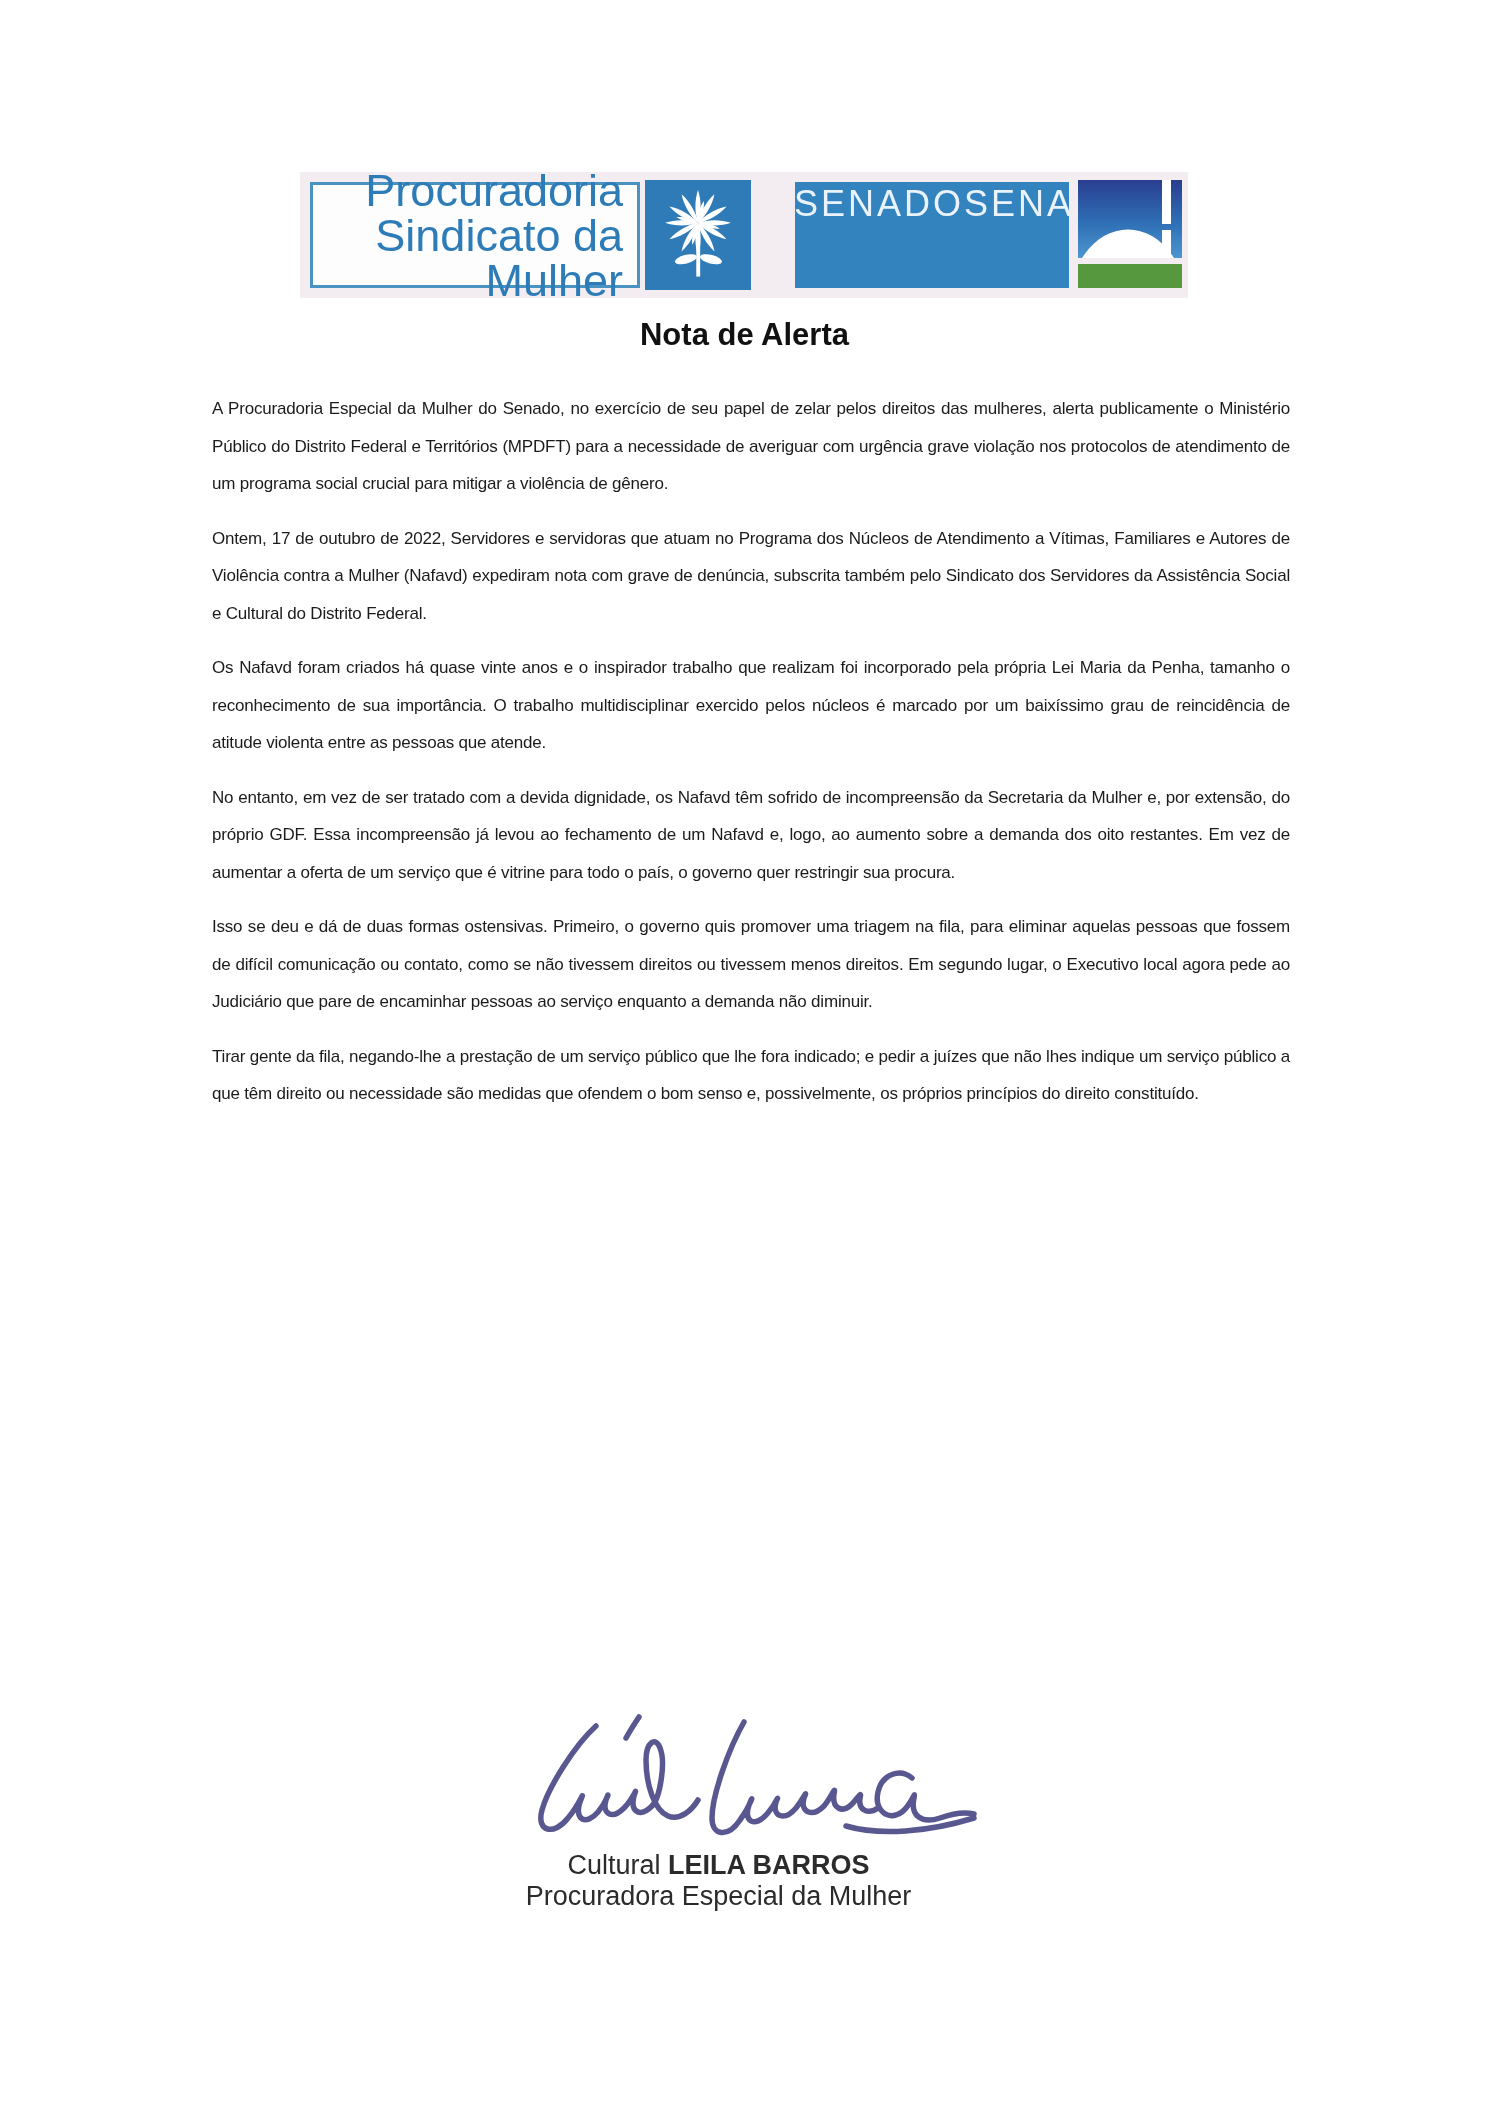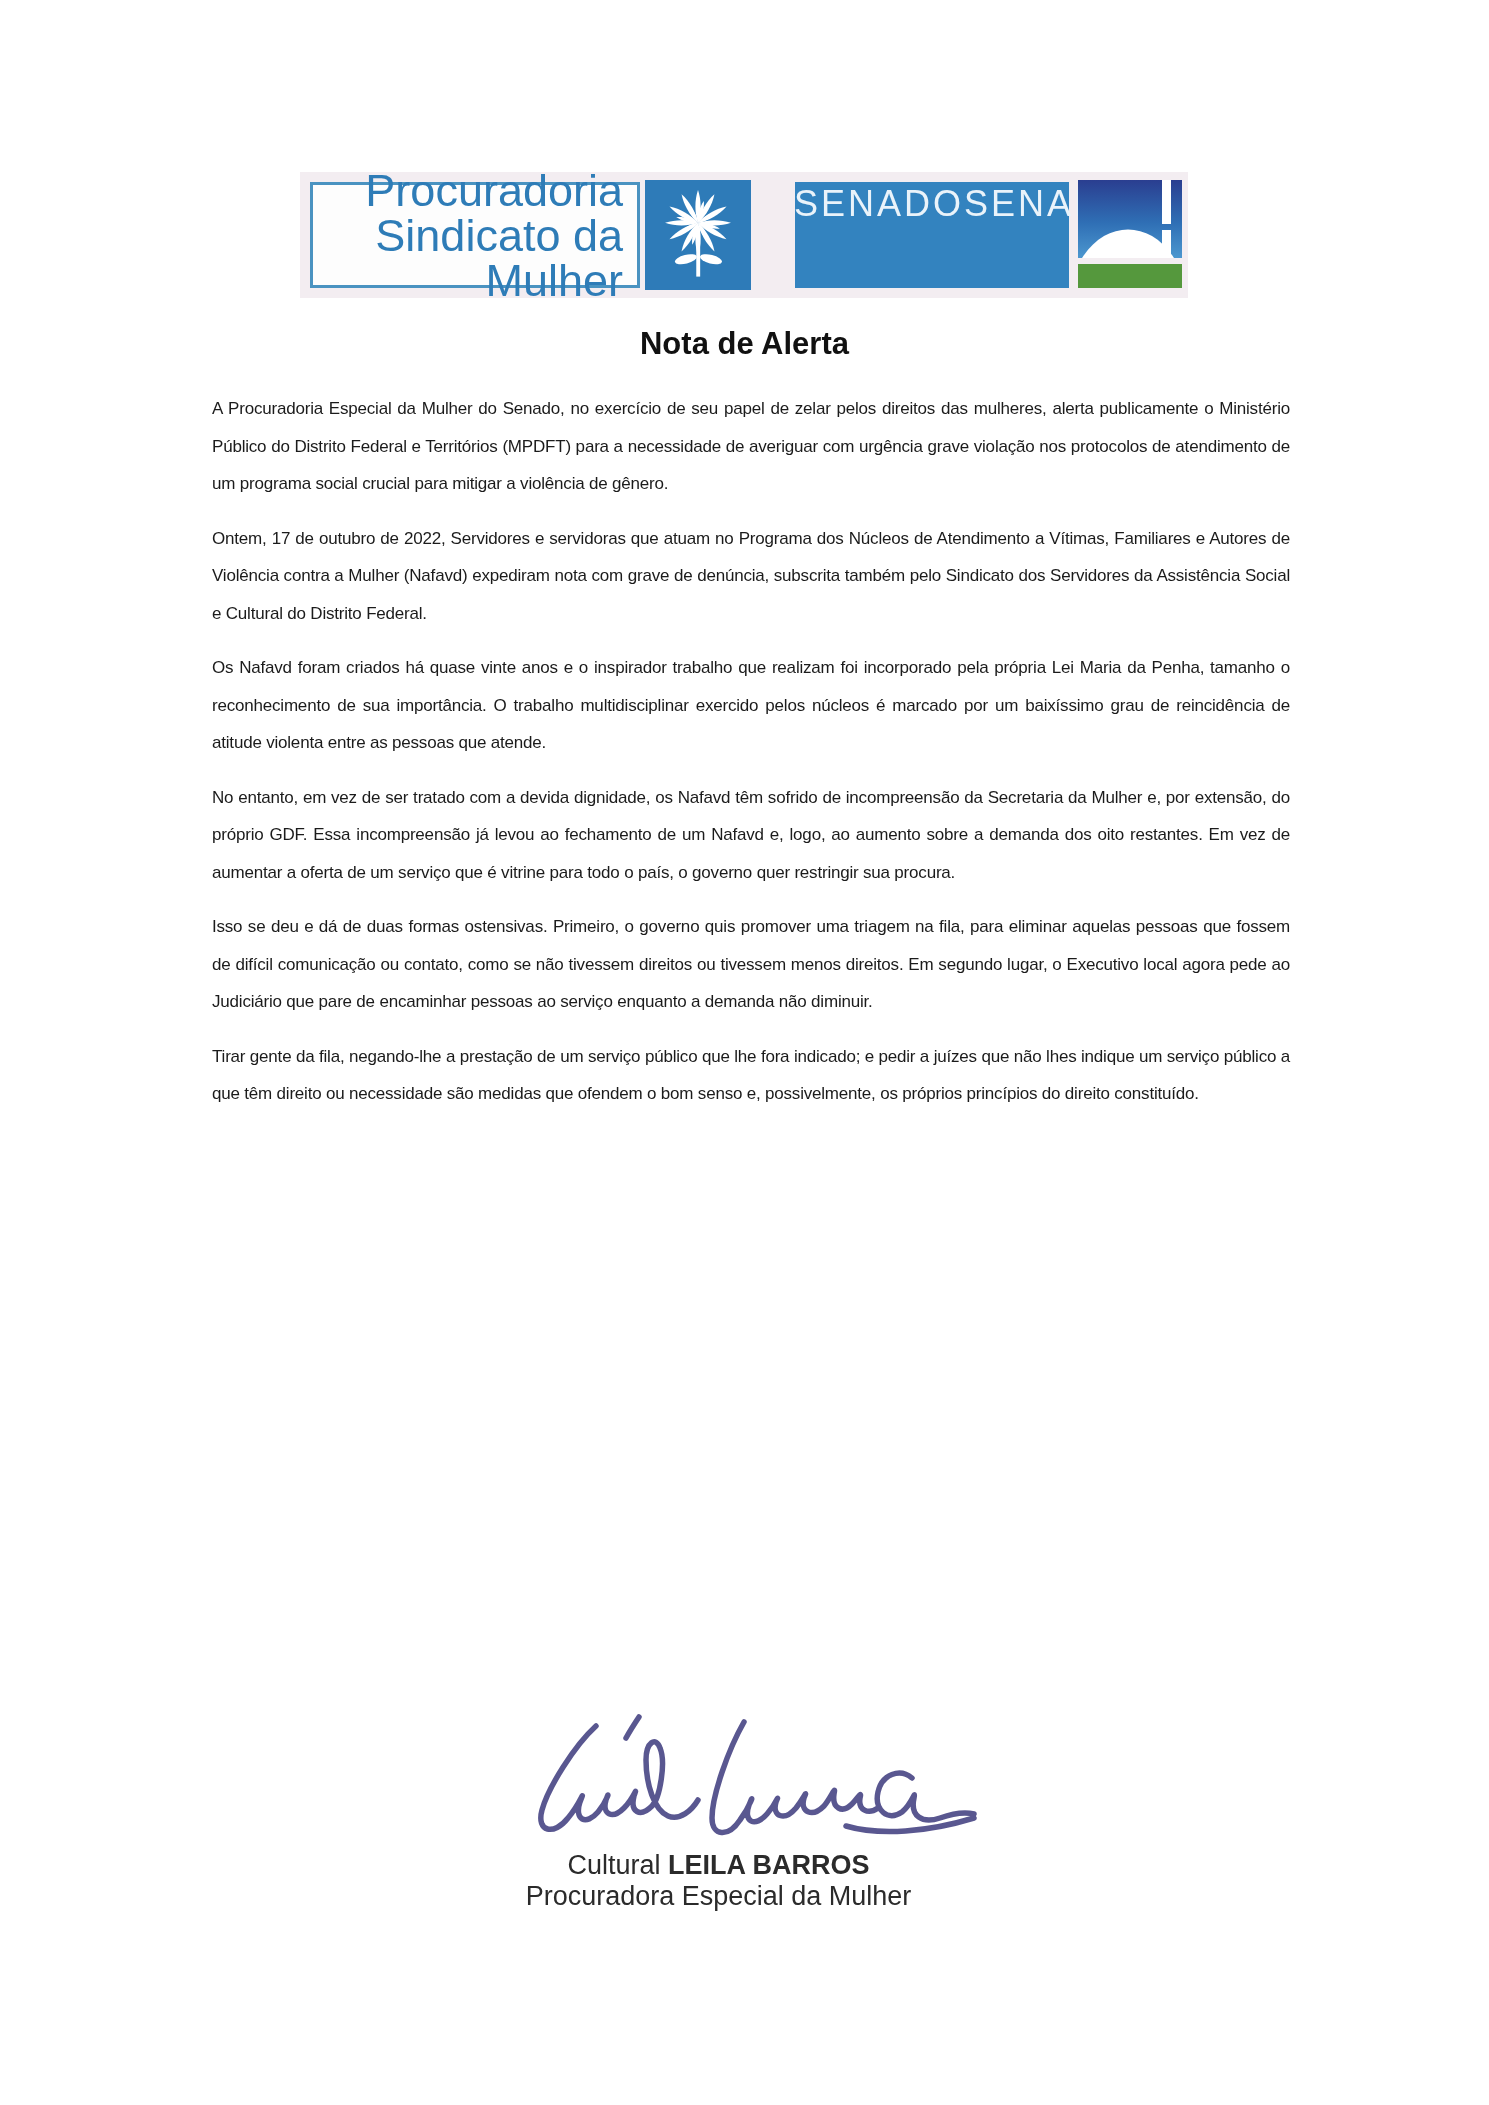--- a/index.html
+++ b/index.html
@@ -65,21 +65,21 @@
     position: absolute;
     left: 305px; top: 262px;
     width: 5px; height: 5px;
     background: #2c2c2c;
     border-radius: 1px;
   }
 
   
   .doc-title {
     position: absolute;
-    left: 0; top: 326px;
+    left: 0; top: 317px;
     width: 100%;
     text-align: center;
     font-size: 31px;
     font-weight: 700;
     color: #111111;
   }
 
   
   .content {
     position: absolute;

